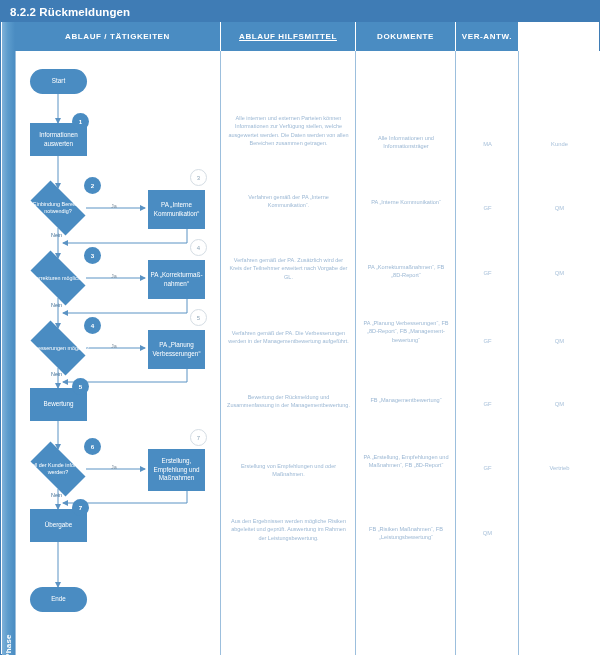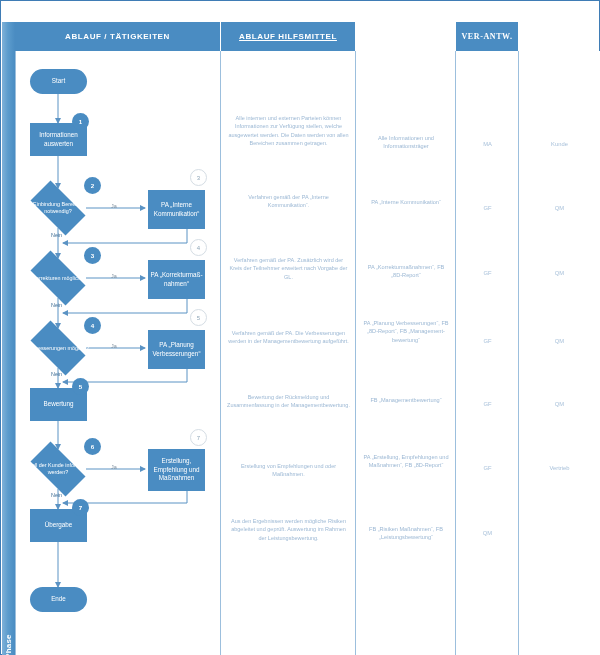--- a/index.html
+++ b/index.html
@@ -108,28 +108,32 @@
     padding:0 6px;
   }
   .cell.mono{font-size:5.6px;}
   .cell.role{font-size:5.8px;color:#a8c1da;}
 </style>
 </head>
 <body>
 
 <div class="page">
 
+  <div class="title-bar">
+    <span>8.2.2 Rückmeldungen</span>
+  </div>
 
   <div class="phase-rail">
     <div class="phase-label">Phase</div>
   </div>
 
   <div class="hdr" style="left:14px;width:206px;">ABLAUF / TÄTIGKEITEN</div>
   <div class="hdr" style="left:220px;width:135px;text-decoration:underline;">ABLAUF HILFSMITTEL</div>
-  <div class="hdr" style="left:455px;width:63px;font-family:Liberation Serif, serif;">VER-ANTW.</div>
+  <div class="hdr" style="left:355px;width:100px;">DOKUMENTE</div>
+  <div class="hdr" style="left:455px;width:63px;">VER-ANTW.</div>
 
   <div class="col first" style="left:14px;width:206px;"></div>
   <div class="col" style="left:220px;width:135px;"></div>
   <div class="col" style="left:355px;width:100px;"></div>
   <div class="col" style="left:455px;width:63px;"></div>
   <div class="col last" style="left:518px;width:81px;"></div>
 
   <div class="flow">
 
     <svg class="wires" viewBox="0 0 206 604">

